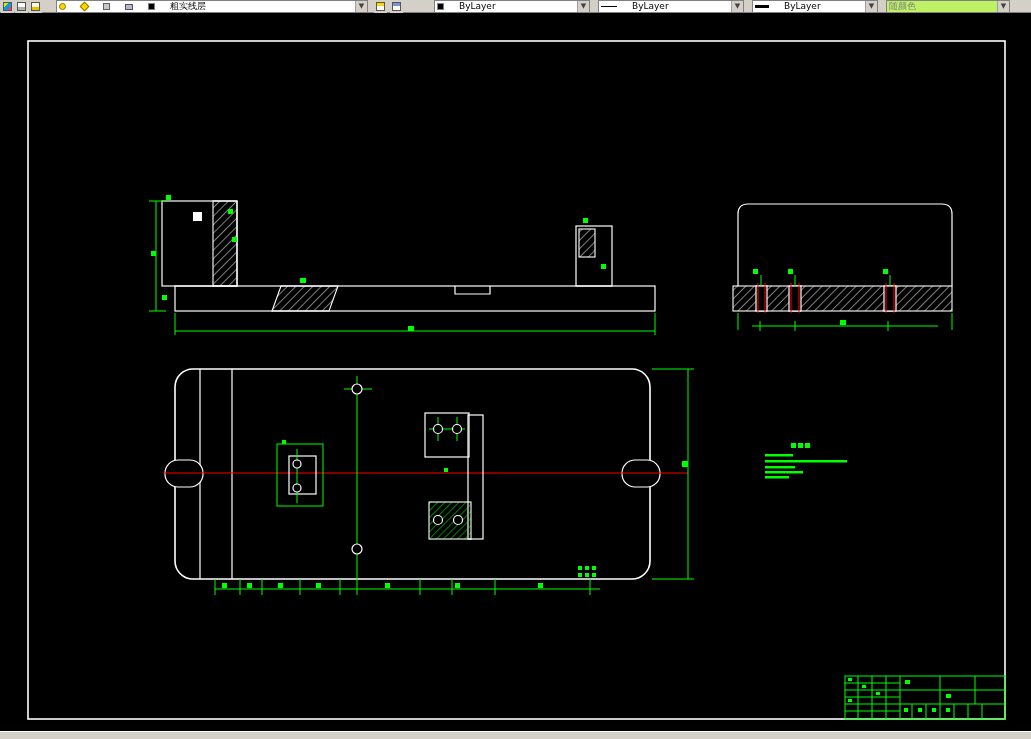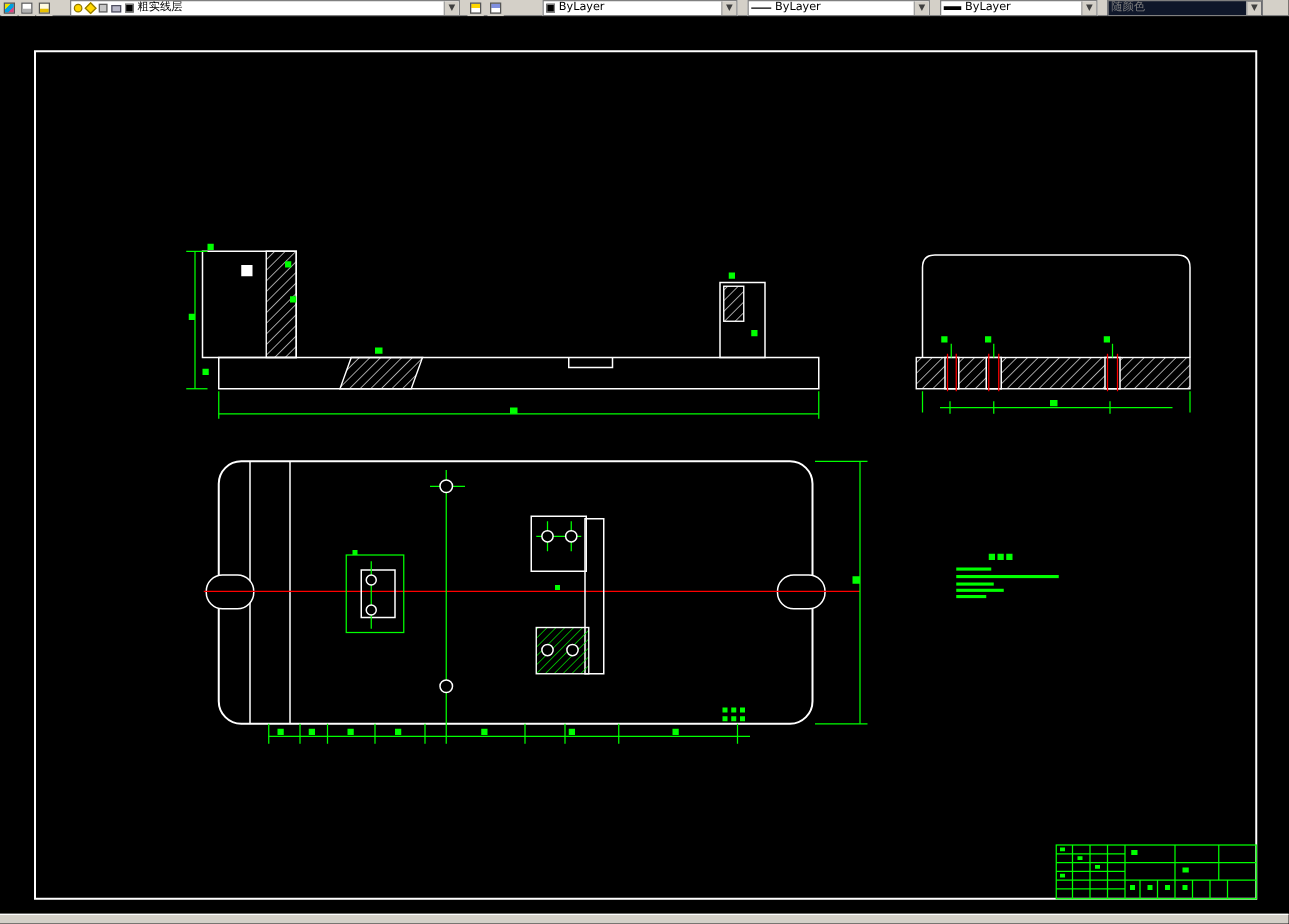--- a/index.html
+++ b/index.html
@@ -13,32 +13,32 @@
   .tbtn{position:absolute;top:0;height:13px;width:13px;background:var(--toolbar-bg,#d4d0c8);
     border:1px solid transparent;display:flex;align-items:center;justify-content:center;padding:0}
   .ic{width:9px;height:9px;display:inline-block;border:1px solid #555}
   .ic-lprops{background:linear-gradient(135deg,#e8e000 33%,#00a0e0 33%,#00a0e0 66%,#e04080 66%)}
   .ic-sheet{background:#fff;box-shadow:inset 0 -3px 0 #b0b0b0}
   .ic-sheet2{background:#fffbe0;box-shadow:inset 0 -3px 0 #e8c000}
   .ic-cur{background:linear-gradient(180deg,#ffd700 50%,#fff 50%)}
   .ic-prev{background:linear-gradient(180deg,#8090e0 50%,#fff 50%)}
   .combo{position:absolute;top:0;height:13px;background:#fff;border:1px solid #808080;
     display:flex;align-items:center;font-size:9px;line-height:11px;color:#000;
-    padding:0 0 0 2px;gap:3px;white-space:nowrap;overflow:hidden}
+    padding:0 0 0 2px;gap:15px;white-space:nowrap;overflow:hidden}
   .combo .dd{margin-left:auto;flex:0 0 auto;width:12px;height:11px;background:#d4d0c8;
     border-left:1px solid #a0a0a0;font-size:7px;line-height:11px;text-align:center;color:#404040}
   .st{flex:0 0 auto}
   .st-bulb{width:7px;height:7px;border-radius:50%;background:#ffd700;border:1px solid #907800}
   .st-sun{width:7px;height:7px;background:#ffd700;border:1px solid #907800;transform:rotate(45deg)}
   .st-lock{width:7px;height:7px;background:#c8c8c8;border:1px solid #606060}
   .st-prn{width:8px;height:6px;background:#b8b8c8;border:1px solid #505060}
   .chip{width:7px;height:7px;background:#000;border:1px solid #808080;flex:0 0 auto}
   .ltsample{width:16px;height:0;border-top:1px solid #000;flex:0 0 auto}
   .lwsample{width:14px;height:3px;background:#000;flex:0 0 auto}
-  .combo.disabled{background:#0f172a;color:#808080}
+  .combo.disabled{background:#bef264;color:#808080}
 
   
   .canvas{position:absolute;top:13px;left:0;width:1031px;height:718px;background:var(--background,#000)}
   svg{display:block}
   .w{fill:none;stroke:var(--outline,#fff);stroke-width:1.2}
   .w15{fill:none;stroke:var(--outline,#fff);stroke-width:1.6}
   .wf{fill:#000;stroke:var(--outline,#fff);stroke-width:1.2}
   .hw{fill:url(#hw);stroke:var(--outline,#fff);stroke-width:1.1}
   .hg{fill:url(#hg);stroke:var(--outline,#fff);stroke-width:1.1}
   .g{fill:none;stroke:var(--drawing-line,#00ff00);stroke-width:1}

